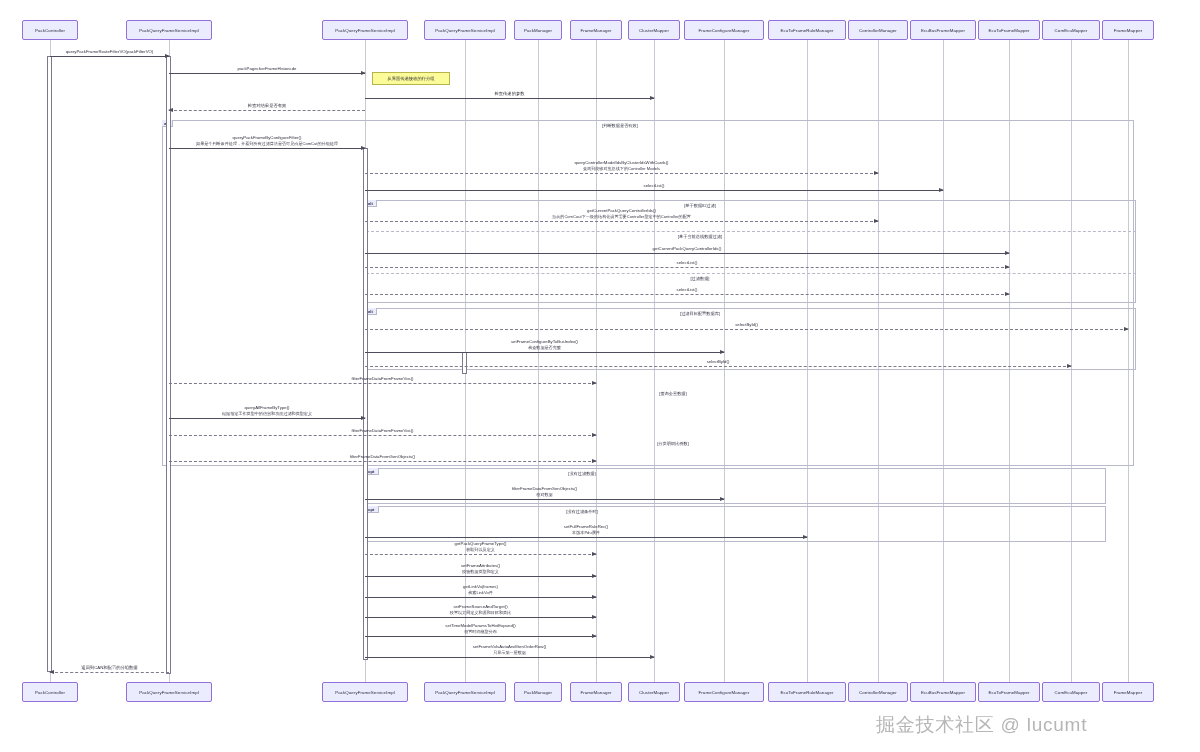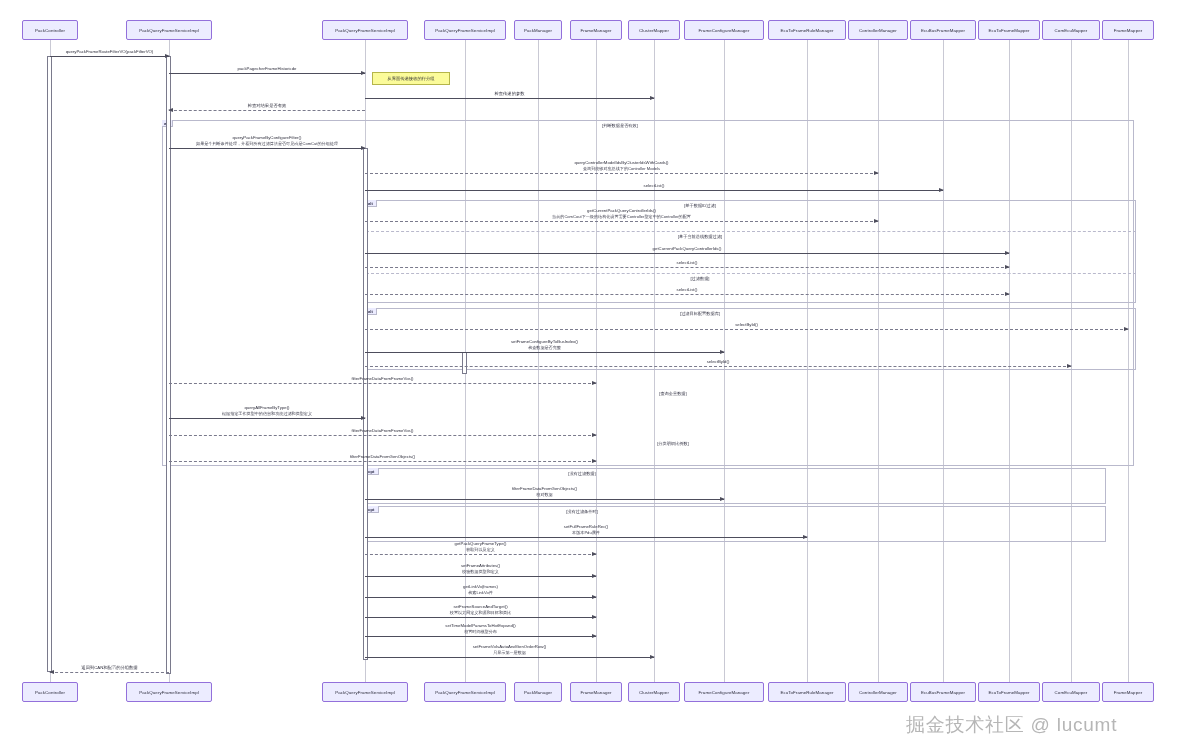--- a/index.html
+++ b/index.html
@@ -120,21 +120,20 @@
     white-space:nowrap;
   }
 
   
   .watermark{
     position:absolute;
     color:#b6b6b6;
     font-size:19px;
     white-space:nowrap;
     letter-spacing:.04em;
-    margin-left:30px;
   }
 </style>
 </head>
 <body>
 
 <div id="diagram">
     <div class="lifeline" style="left: 50px; top: 40px; height: 642px;"></div>
     <div class="lifeline" style="left: 169px; top: 40px; height: 642px;"></div>
     <div class="lifeline" style="left: 365px; top: 40px; height: 642px;"></div>
     <div class="lifeline" style="left: 465px; top: 40px; height: 642px;"></div>

